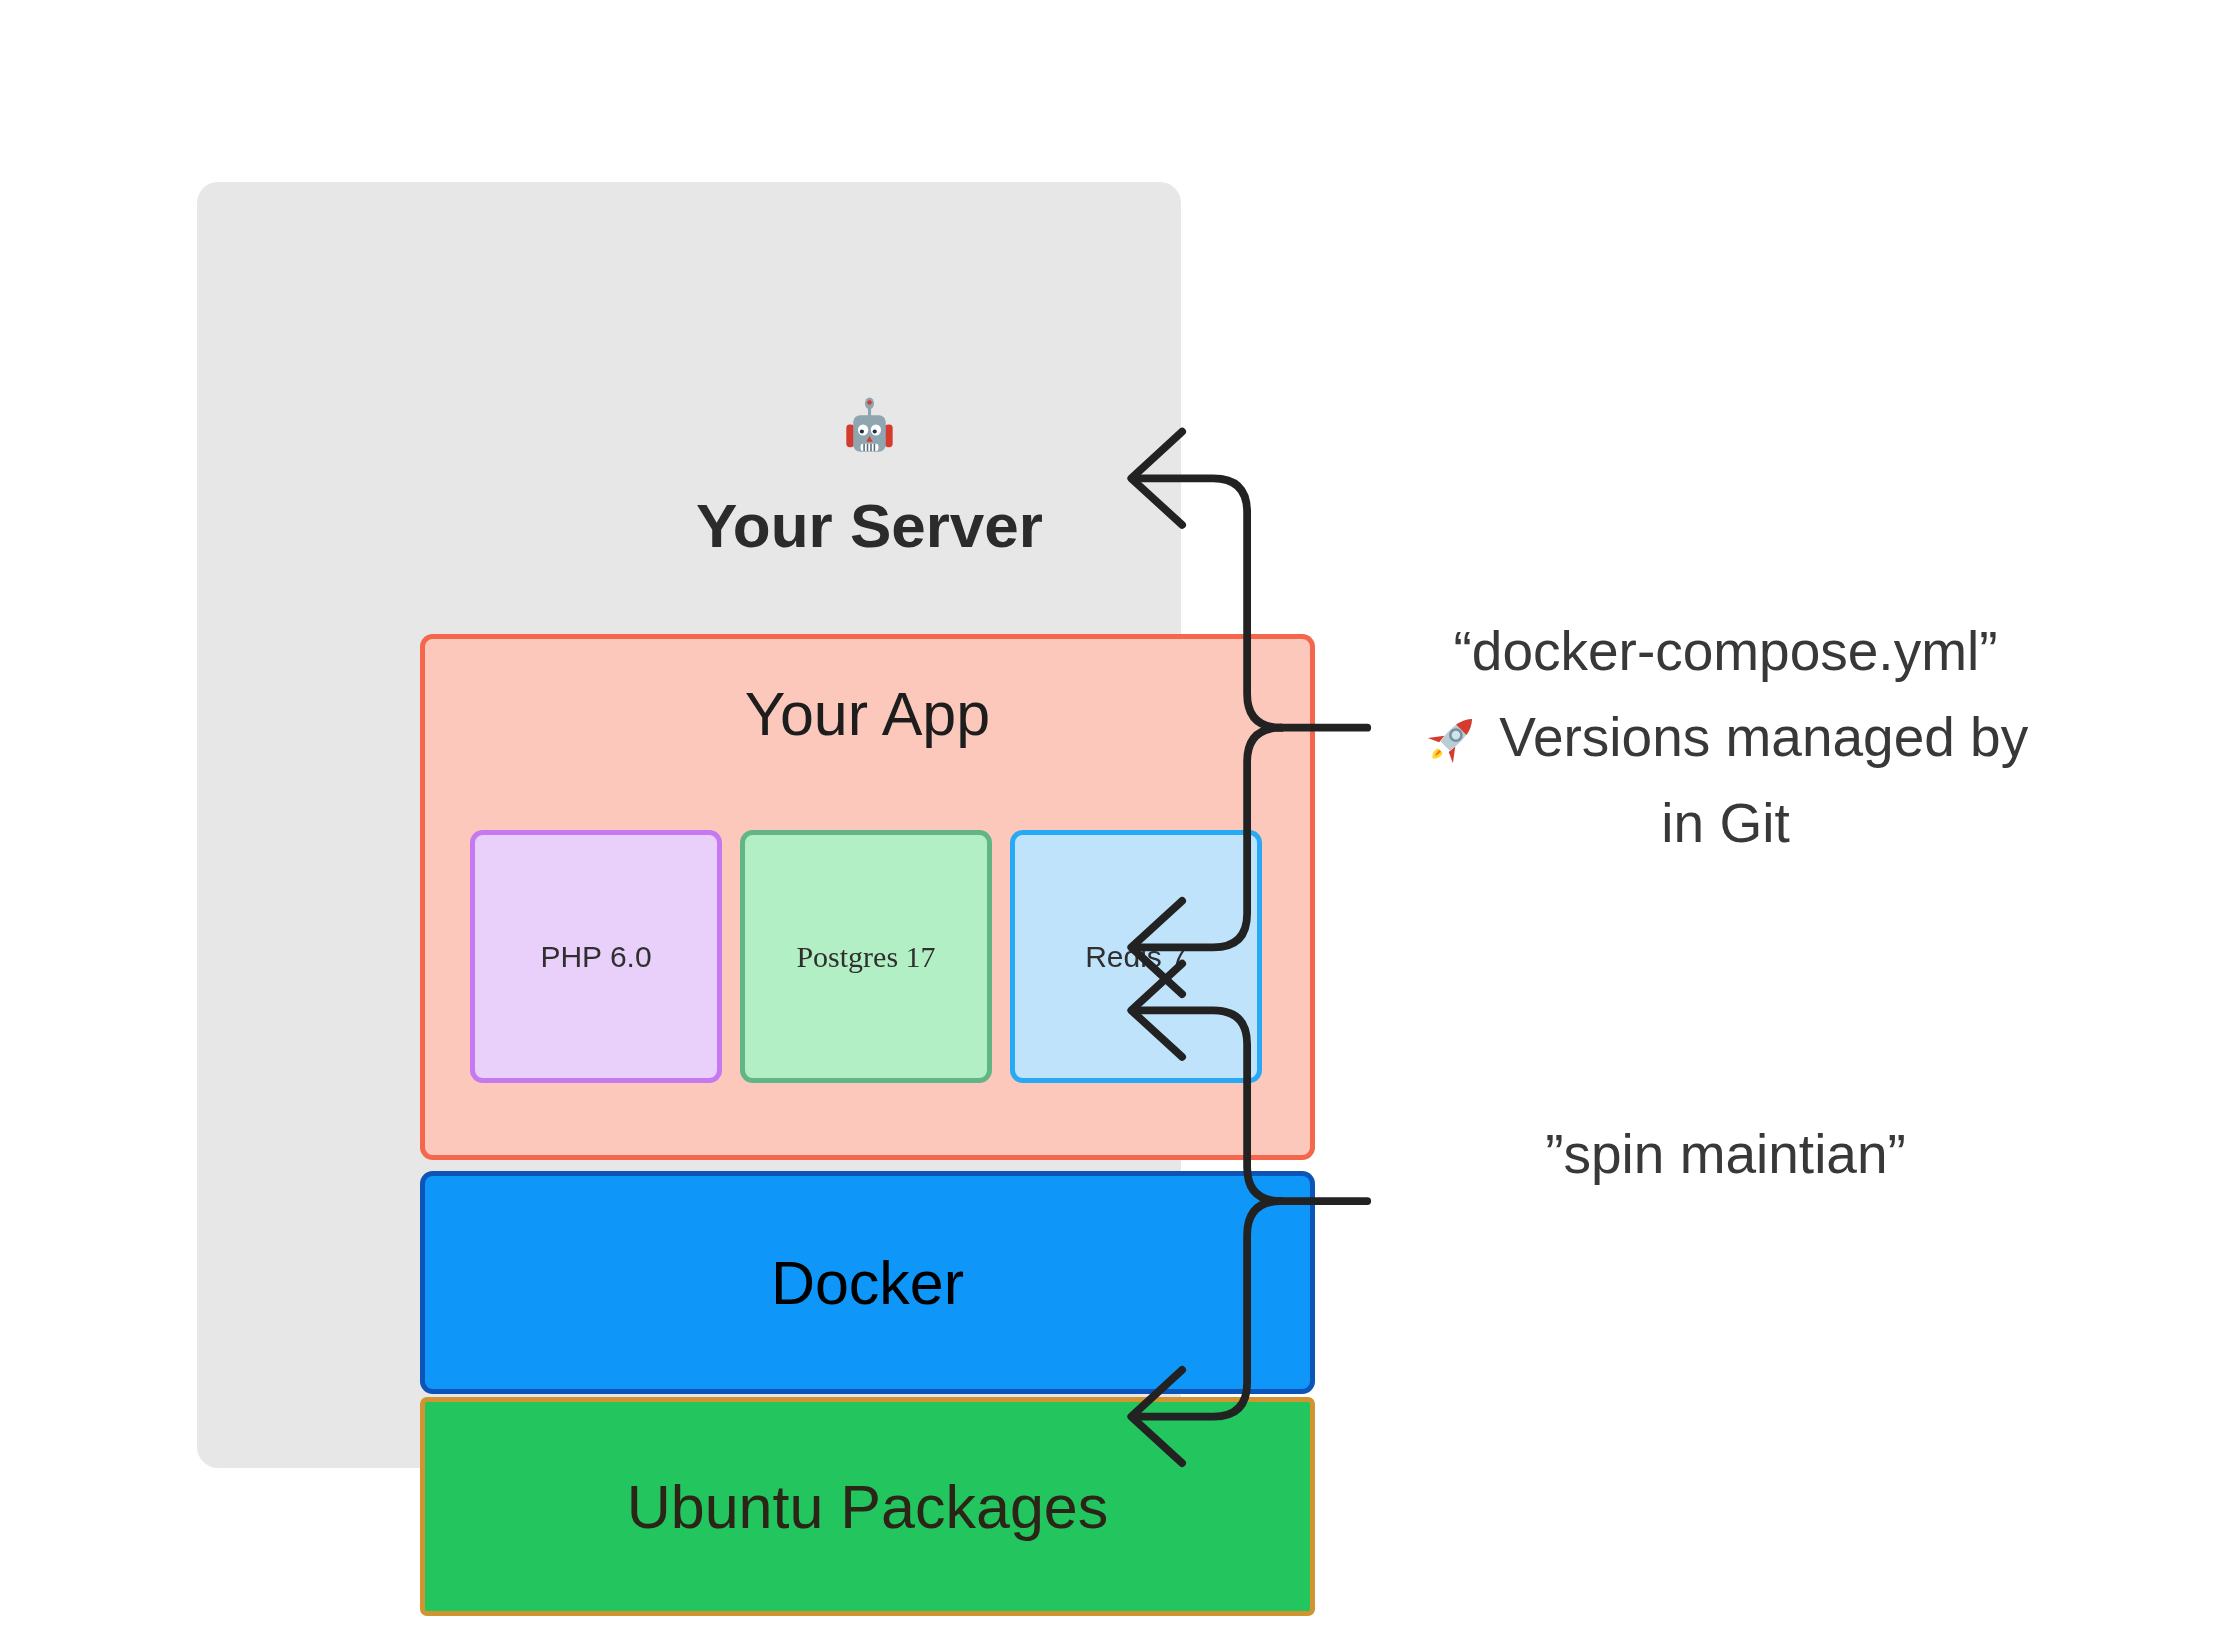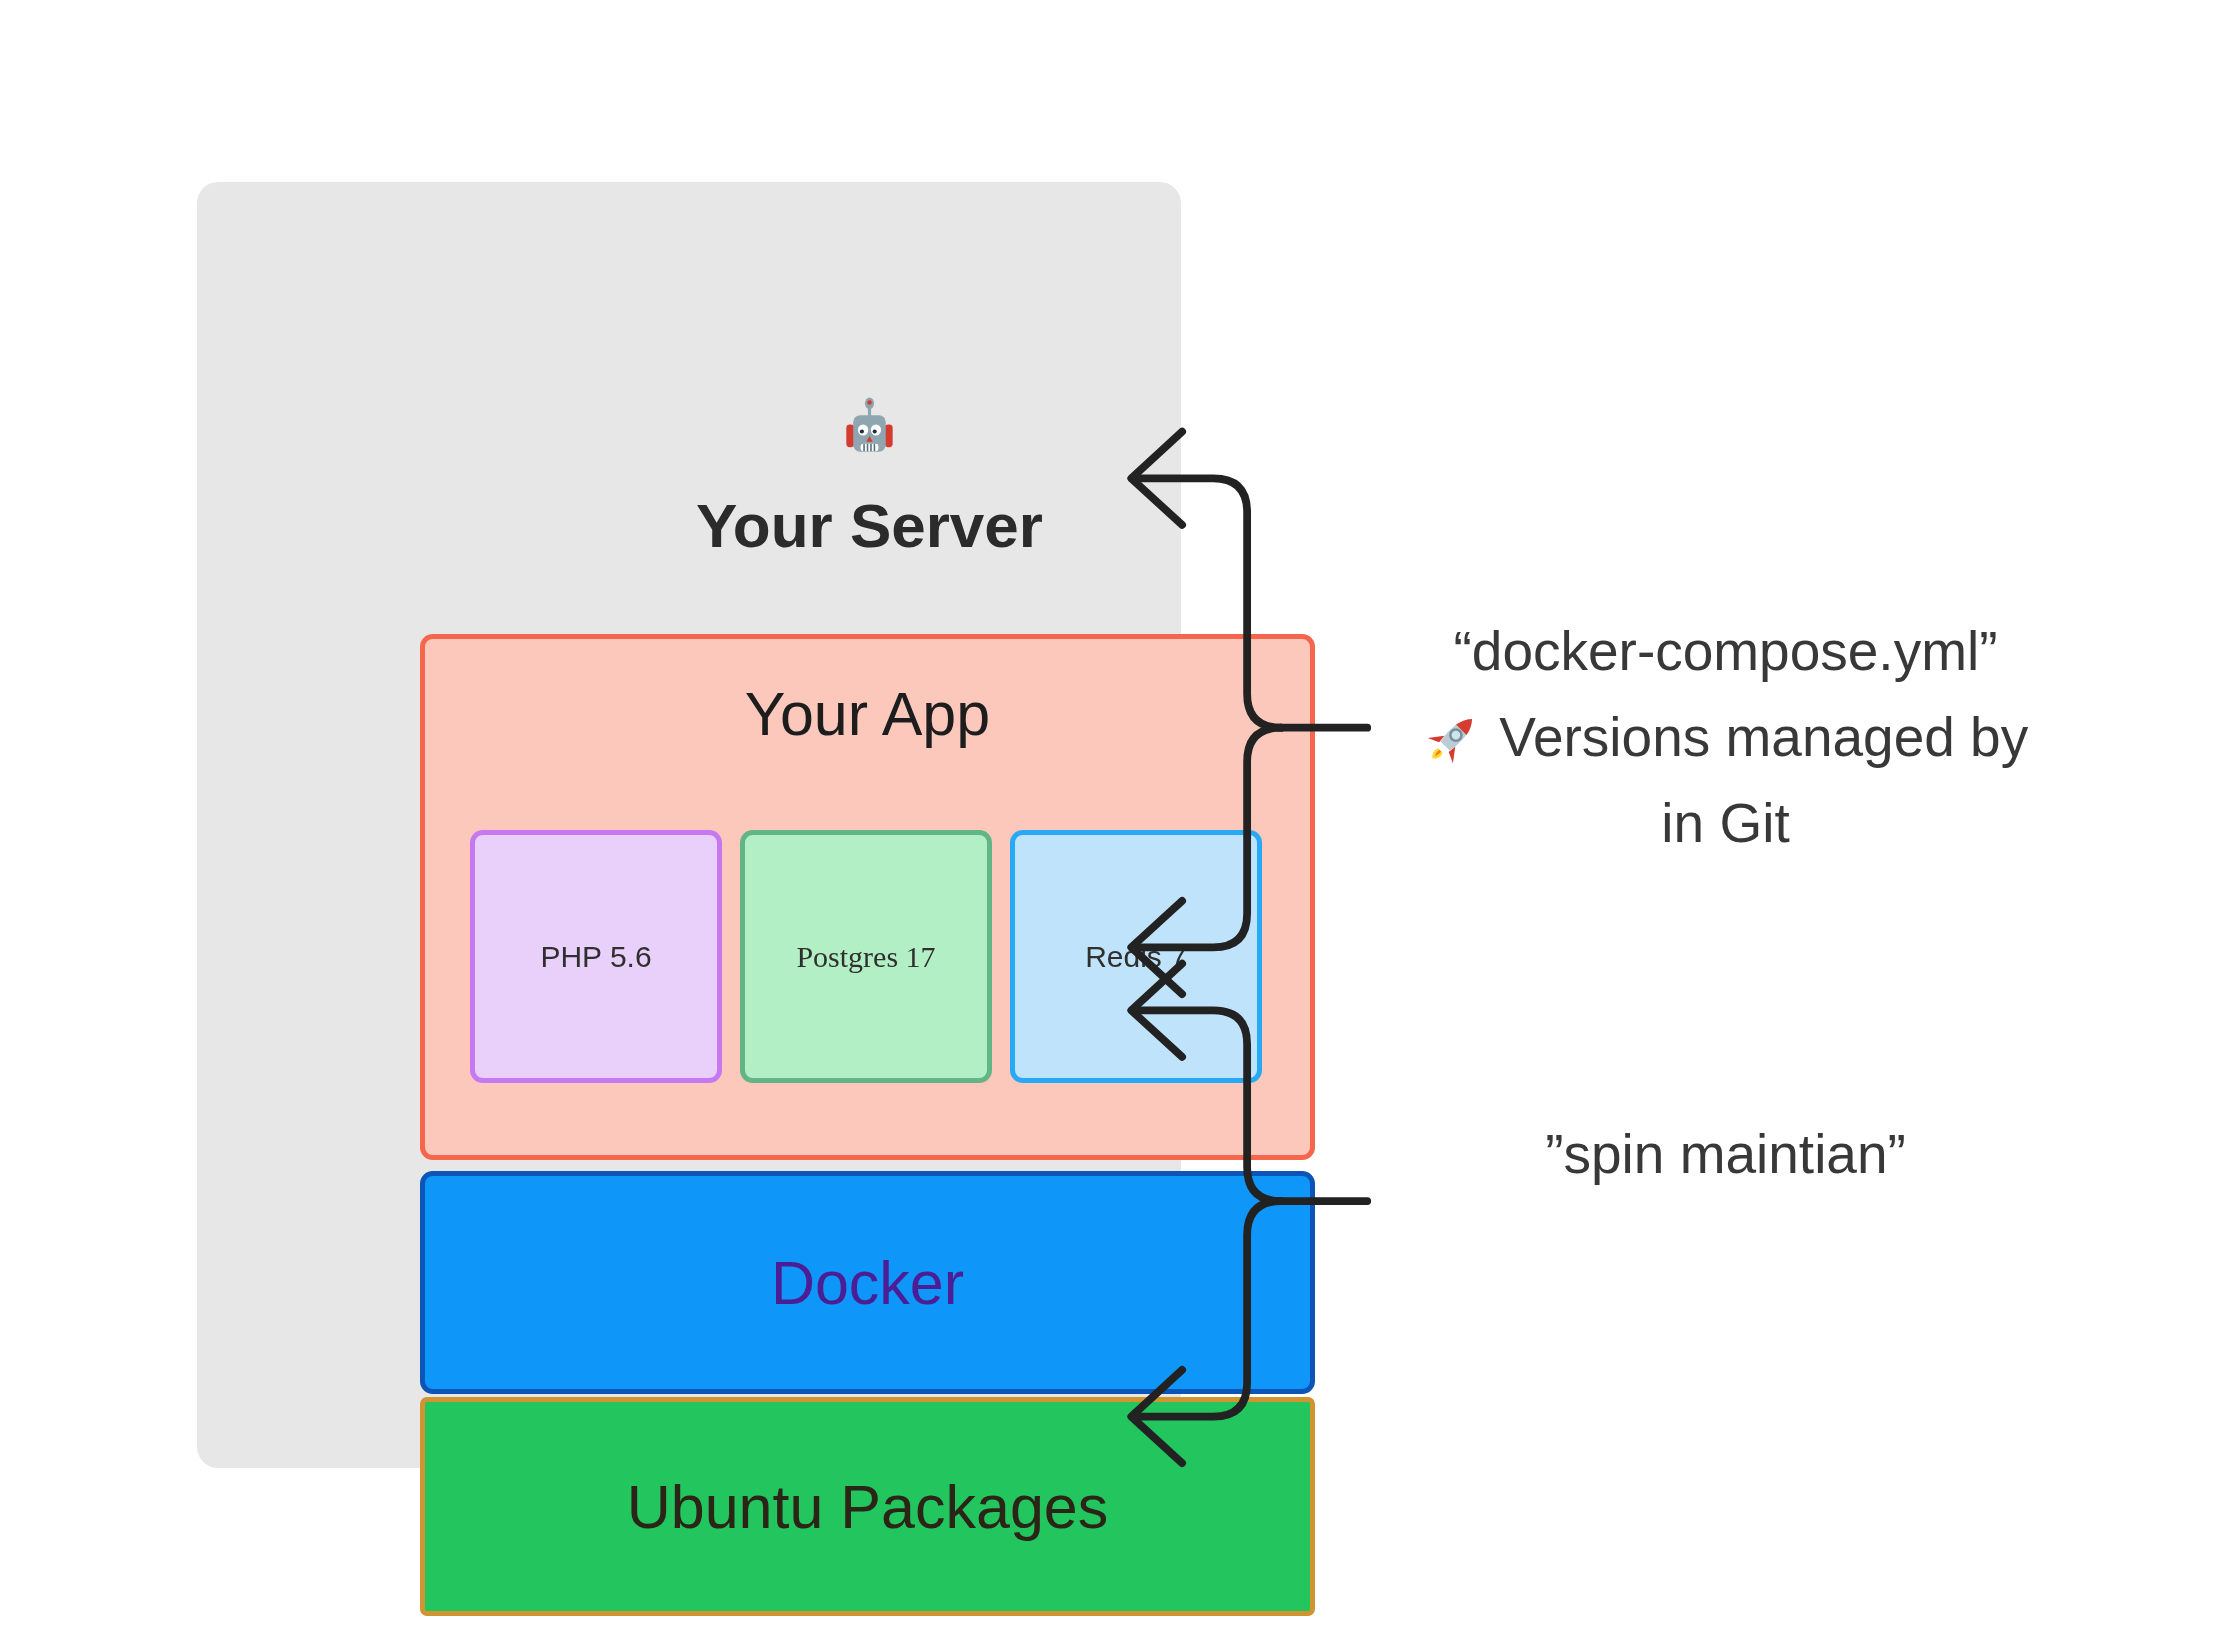--- a/index.html
+++ b/index.html
@@ -33,21 +33,21 @@
     font-size:30px;color:#2f2f2f;
   }
   .svc-php{left:45px;background:#e8d0fa;border:5px solid #c678f0;}
   .svc-postgres{left:315px;background:#b3efc4;border:5px solid #62b585;font-family:Liberation Serif, serif;}
   .svc-redis{left:585px;background:#c0e3fc;border:5px solid #27a9f5;}
   
   .docker{
     position:absolute;left:223px;top:989px;width:895px;height:223px;box-sizing:border-box;
     background:#0e96f8;border:5px solid #0c55b7;border-radius:12.7px;
     display:flex;align-items:center;justify-content:center;
-    font-size:61px;color:#4c1d95;
+    font-size:61px;color:#000000;
   }
   .ubuntu{
     position:absolute;left:223px;top:1215px;width:895px;height:219px;box-sizing:border-box;
     background:#22c55e;border:5px solid #d09431;border-radius:7px;
     display:flex;align-items:center;justify-content:center;
     font-size:61px;color:#2b2417;
   }
   
   .arrows{position:absolute;left:0;top:0;width:2239px;height:1649px;pointer-events:none;}
   
@@ -84,21 +84,21 @@
         <line x1="34" y1="50.5" x2="34" y2="58"></line>
         <line x1="37.5" y1="50.5" x2="37.5" y2="58"></line>
         <line x1="41" y1="50.5" x2="41" y2="58"></line>
       </g>
     </svg>
     <div class="server-title">Your Server</div>
 
     <div class="app">
       <div class="app-title">Your App</div>
       <div class="svc svc-php">
-        <span>PHP 5.6</span>
+        <span>PHP 6.0</span>
       </div>
       <div class="svc svc-postgres">
         <span>Postgres 17</span>
       </div>
       <div class="svc svc-redis">
         <span>Redis 7</span>
       </div>
     </div>
 
     <div class="docker">

